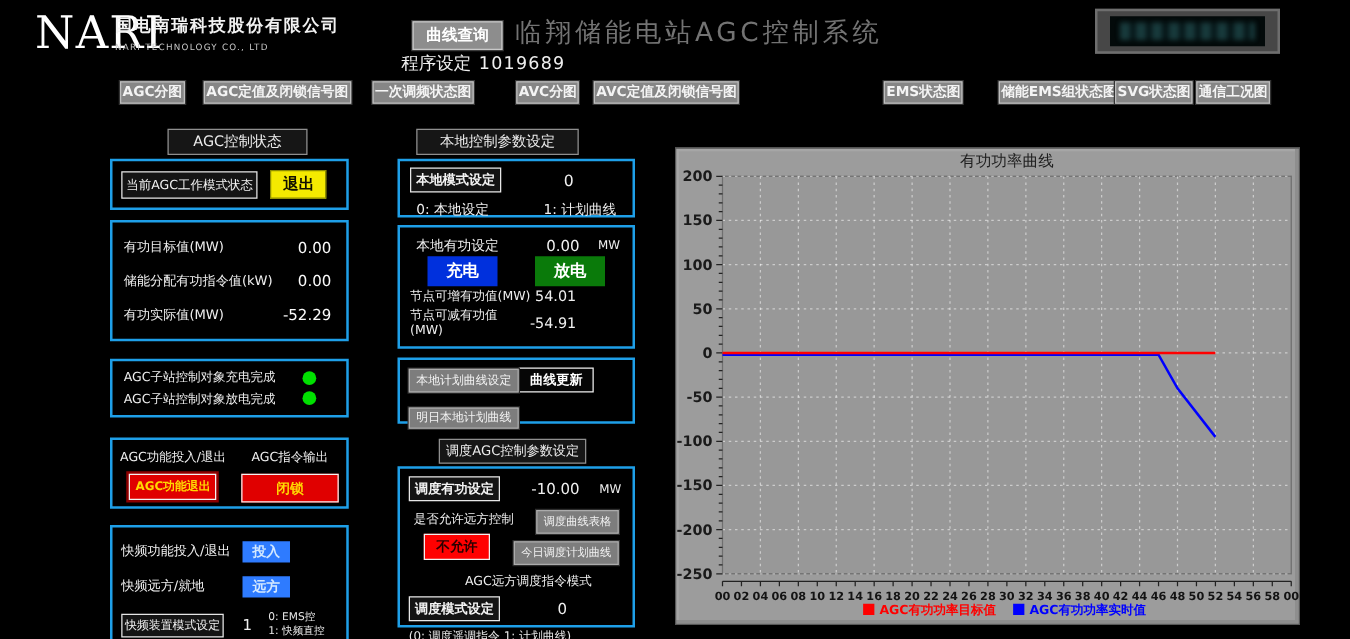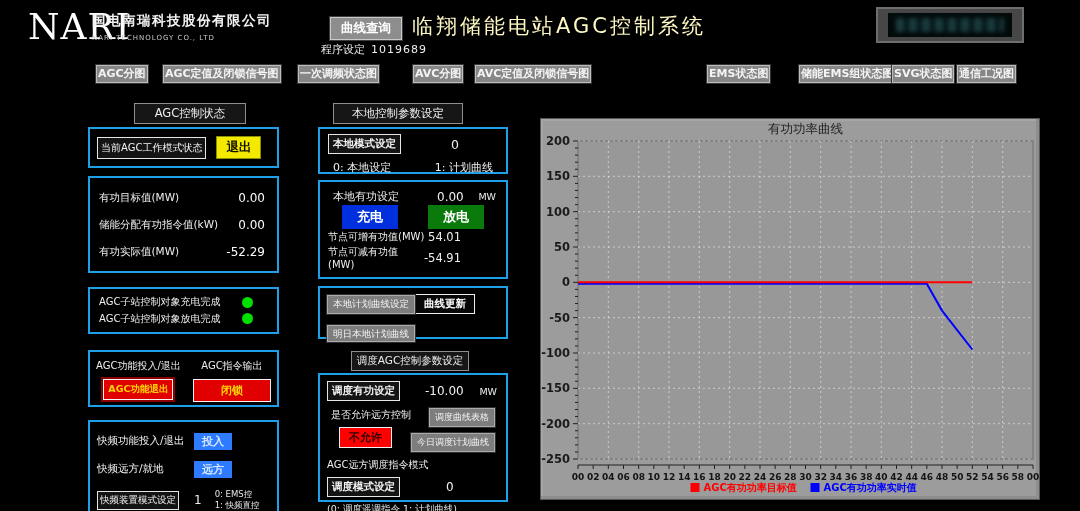--- a/index.html
+++ b/index.html
@@ -9,23 +9,23 @@
 
   
   .logo { position:absolute; left:28px; top:6px; font-family:"DejaVu Serif", serif;
           font-size:36px; color:#fff; letter-spacing:1px; }
   .company { position:absolute; left:92px; top:12px; }
   .company .cn { font-size:13.5px; font-weight:bold; letter-spacing:1.5px; color:#f2f2f2; }
   .company .en { font-size:7px; color:#c7c7c7; letter-spacing:1px; margin-top:4px; }
   .curve-query { position:absolute; left:330px; top:17px; background:#8d8d8d; color:#fff;
           font-size:12.5px; font-weight:bold; padding:2px 10px; border:1px solid #c9c9c9;
           box-shadow:0 0 0 1px #3c3c3c; cursor:pointer; }
-  .program { position:absolute; left:321px; top:42px; font-size:11px; color:#eee; }
+  .program { position:absolute; left:321px; top:42px; font-size:14px; color:#eee; }
   .program b { font-weight:normal; margin-left:6px; letter-spacing:1px; }
-  .main-title { position:absolute; left:412px; top:12px; font-size:21px; color:#fef9c3;
+  .main-title { position:absolute; left:412px; top:12px; font-size:21px; color:#737373;
           letter-spacing:3px; font-weight:500; }
   .clock { position:absolute; left:876px; top:7px; width:148px; height:36px;
           background:#474747; border:2px solid #6e6e6e; padding:4px 10px; }
   .clock .screen { width:100%; height:100%; background:#030a0a; position:relative; overflow:hidden; }
   .clock .digits { position:absolute; left:8px; top:5px; right:8px; bottom:5px;
           background:repeating-linear-gradient(90deg,#1d4446 0 8px,#07181a 8px 13px);
           filter:blur(2px); opacity:.85; }
 
   
   .navbtn { position:absolute; top:65px; height:18px; line-height:16px; background:#868686;
@@ -107,21 +107,21 @@
   .mp4 .wbox { font-size:10.5px; font-weight:bold; padding:2px 4px; }
   .mp4 .r1 .v { font-size:12px; margin-left:25px; }
   .mp4 .r1 .u { font-size:9.5px; margin-left:auto; margin-right:2px; }
   .mp4 .r2 { display:flex; justify-content:center; margin-top:7px; }
   .mp4 .r2 .lcol { display:flex; flex-direction:column; align-items:center; gap:5px; }
   .mp4 .r2 .lcol .k { font-size:10px; }
   .btn-deny { background:#ff0000; color:#2a0000; font-size:11px; font-weight:bold;
         padding:2px 9px; border:1px solid #f0f0f0; cursor:pointer; align-self:flex-start; margin-left:8px; }
   .mp4 .r2 .rcol { display:flex; flex-direction:column; gap:6px; align-items:flex-end; }
   .mp4 .r2 .rcol .graybtn { font-size:9px; }
-  .mp4 .r3 { font-size:10px; margin-top:6px; }
+  .mp4 .r3 { font-size:10px; margin-top:6px;margin-left:45px; }
   .mp4 .r4 { display:flex; align-items:center; margin-top:5px; }
   .mp4 .r4 .v { font-size:12px; margin-left:46px; }
   .mp4 .r5 { font-size:9.5px; margin-top:6px; color:#e9e9e9; }
 
   
   .chart-wrap { position:absolute; left:540px; top:118px; width:500px; height:382px;
         background:#9c9c9c; border:1px solid #585858;
         box-shadow:inset -3px -3px 0 #8e8e8e, inset 2px 2px 0 #a6a6a6; }
   .chart-wrap svg { display:block; }
 </style>

